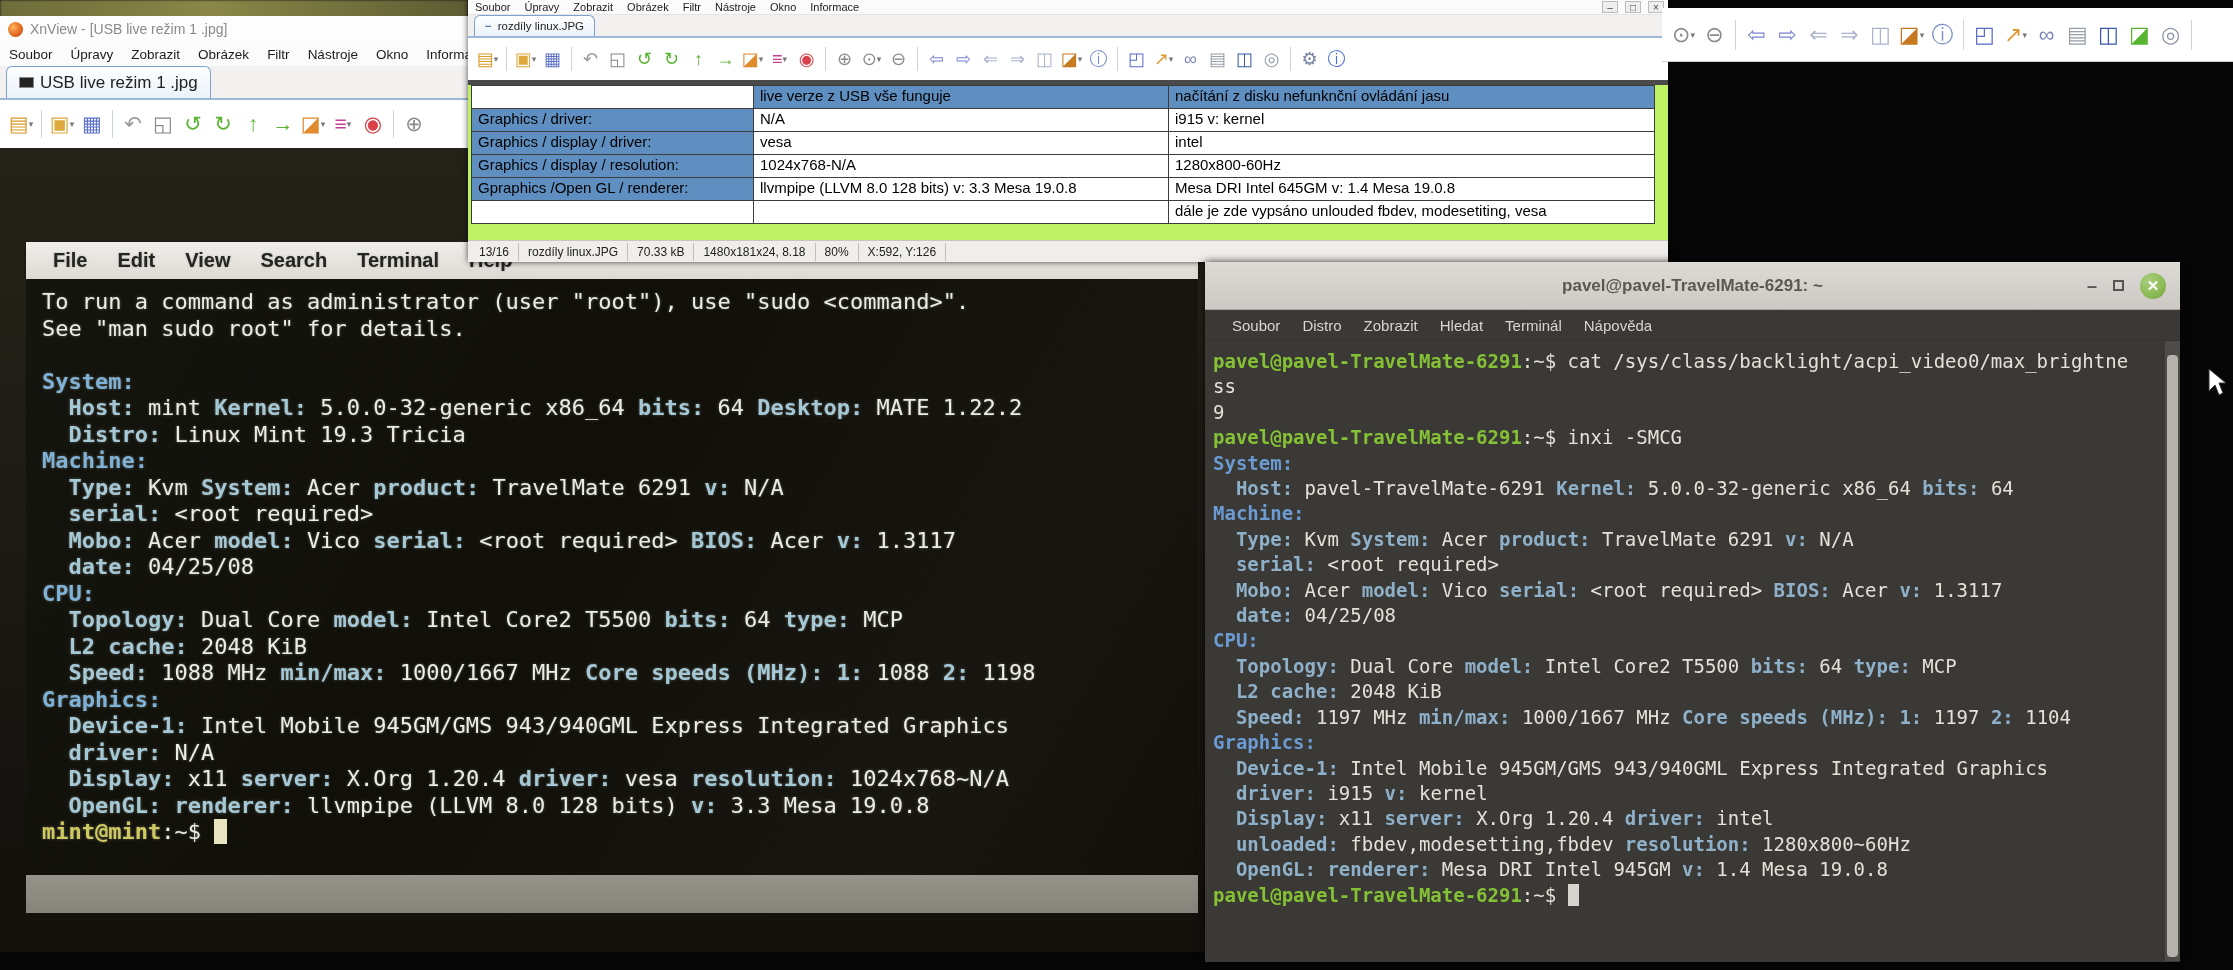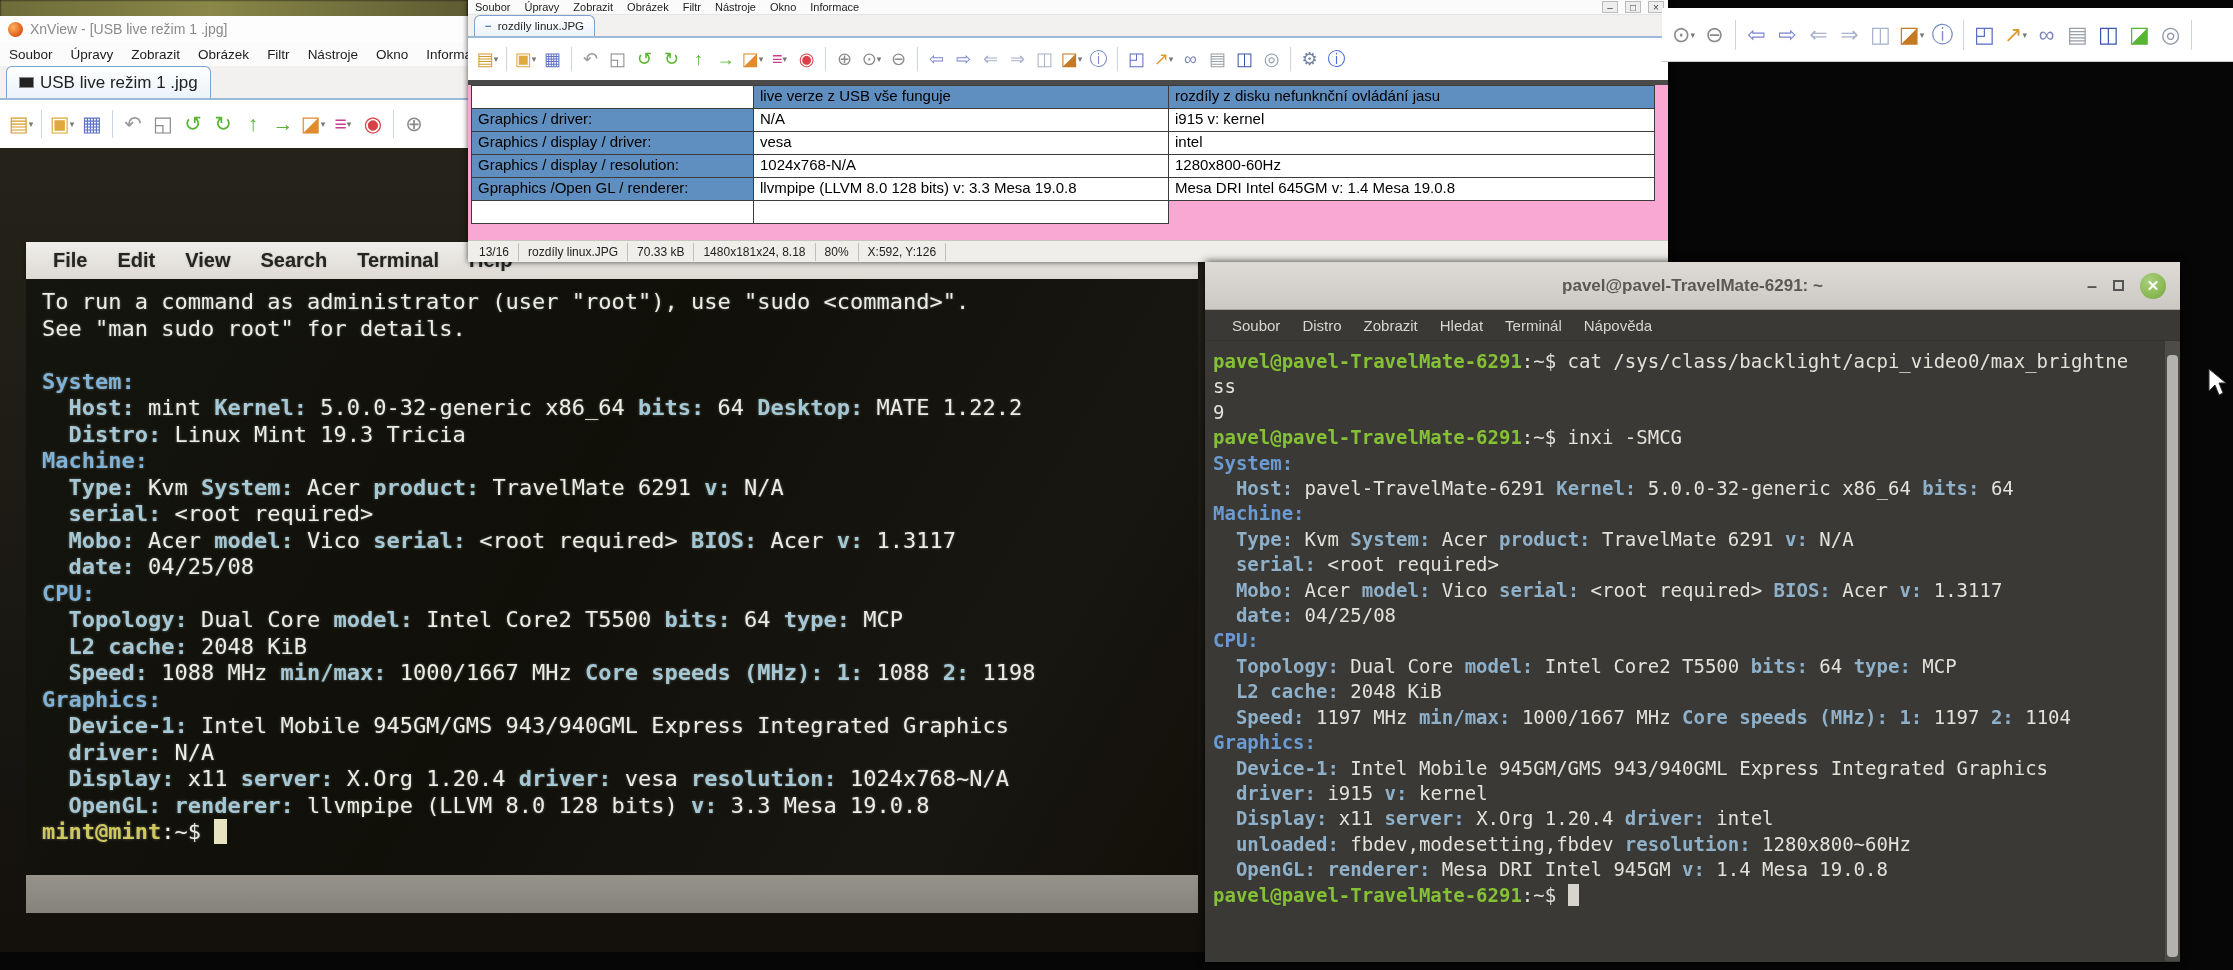--- a/index.html
+++ b/index.html
@@ -59,21 +59,21 @@
   .tb-icon { display:flex; align-items:center; justify-content:center; border-radius:3px;
     cursor:default; position:relative; }
   .tb-left .tb-icon { width:30px; height:32px; font-size:21px; }
   .tb-mid .tb-icon { width:27px; height:28px; font-size:18px; }
   .tb-right .tb-icon { width:31px; height:34px; font-size:22px; }
   .tb-sep { width:1px; align-self:center; background:#c9d5e4; margin:0 5px; }
   .tb-left .tb-sep { height:28px; } .tb-mid .tb-sep { height:24px; } .tb-right .tb-sep { height:30px; }
   .dd::after { content:"▾"; font-size:9px; color:#777; margin-left:0; }
 
   
-  .img-area { background:#f9a8d4; position:relative; }
+  .img-area { background:#bef264; position:relative; }
   .img-topstrip { position:absolute; left:0; top:0; width:100%; height:5px; background:#4a4a4a; }
   .cmp-table { position:absolute; left:3px; top:5px; display:grid;
     grid-template-columns:282px 415px 486px; border-left:1px solid #3c3c3c; border-top:1px solid #3c3c3c; }
   .cell { height:23px; border-right:1px solid #3c3c3c; border-bottom:1px solid #3c3c3c;
     font-size:15px; color:#000; padding:1px 6px 0 6px; white-space:nowrap; overflow:hidden;
     background:#fff; font-family:"Liberation Sans", sans-serif; }
   .cell.blue { background:#5e8fc0; }
 
   .statusbar { display:flex; align-items:center; height:22px; background:#f0eeea;
     border-top:1px solid #c9c5be; padding-left:2px; }
@@ -252,35 +252,36 @@
         <span class="tb-icon" style="color: rgb(143, 152, 168);">◎</span>
         <span class="tb-sep"></span>
         <span class="tb-icon" style="color: rgb(114, 130, 160);">⚙</span>
         <span class="tb-icon" style="color: rgb(74, 111, 212);">ⓘ</span>
       </div>
     <div class="img-area" style="height:160px;">
       <div class="img-topstrip"></div>
       <div class="cmp-table">
           <div class="cell"></div>
           <div class="cell blue">live verze z USB vše funguje</div>
-          <div class="cell blue">rozdíly z disku nefunknční ovládání jasu</div>
+          <div class="cell blue">načítání z disku nefunknční ovládání jasu</div>
           <div class="cell blue">Graphics / driver:</div>
           <div class="cell">N/A</div>
           <div class="cell">i915 v: kernel</div>
           <div class="cell blue">Graphics / display / driver:</div>
           <div class="cell">vesa</div>
           <div class="cell">intel</div>
           <div class="cell blue">Graphics / display / resolution:</div>
           <div class="cell">1024x768-N/A</div>
           <div class="cell">1280x800-60Hz</div>
           <div class="cell blue">Gpraphics /Open GL / renderer:</div>
           <div class="cell">llvmpipe (LLVM 8.0 128 bits) v: 3.3 Mesa 19.0.8</div>
           <div class="cell">Mesa DRI Intel 645GM v: 1.4 Mesa 19.0.8</div>
           <div class="cell"></div>
           <div class="cell"></div>
+          <div class="cell">dále je zde vypsáno unlouded fbdev, modesetiting, vesa</div>
         </div>
     </div>
     <div class="statusbar">
         <span class="status-seg">13/16</span>
         <span class="status-seg">rozdíly linux.JPG</span>
         <span class="status-seg">70.33 kB</span>
         <span class="status-seg">1480x181x24, 8.18</span>
         <span class="status-seg">80%</span>
         <span class="status-seg">X:592, Y:126</span>
       </div>

